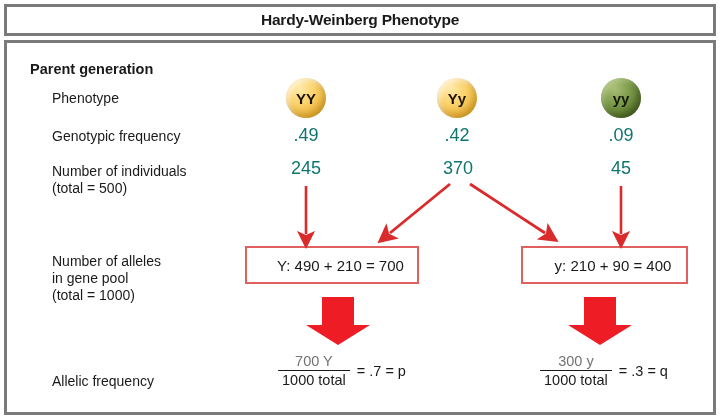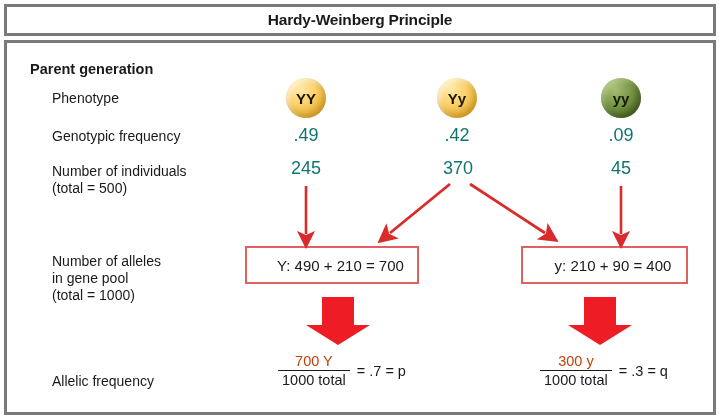--- a/index.html
+++ b/index.html
@@ -115,21 +115,21 @@
     white-space: nowrap;
   }
   .frac {
     display: inline-flex;
     flex-direction: column;
     align-items: center;
     line-height: 1.12;
   }
   .frac .num {
     font-size: 14.5px;
-    color: #c2410c;
+    color: #737373;
     padding: 0 4px 1px 4px;
   }
   .frac .den {
     font-size: 14.5px;
     color: #1a1a1a;
     border-top: 1.6px solid #1a1a1a;
     padding: 1px 4px 0 4px;
   }
   .frac-eq {
     font-size: 14.5px;
@@ -144,21 +144,21 @@
     height: 419px;
     pointer-events: none;
   }
 </style>
 </head>
 <body>
 
 <div id="figure">
 
   <div class="title-box">
-    <div class="title-text">Hardy-Weinberg Principle</div>
+    <div class="title-text">Hardy-Weinberg Phenotype</div>
   </div>
 
   <div class="body-box"></div>
 
   <div class="lbl lbl-bold" style="left:30px; top:61px;">Parent generation</div>
 
   <div class="lbl" style="left:52px; top:90px;">Phenotype</div>
 
   <div class="lbl" style="left:52px; top:128px;">Genotypic frequency</div>
 

